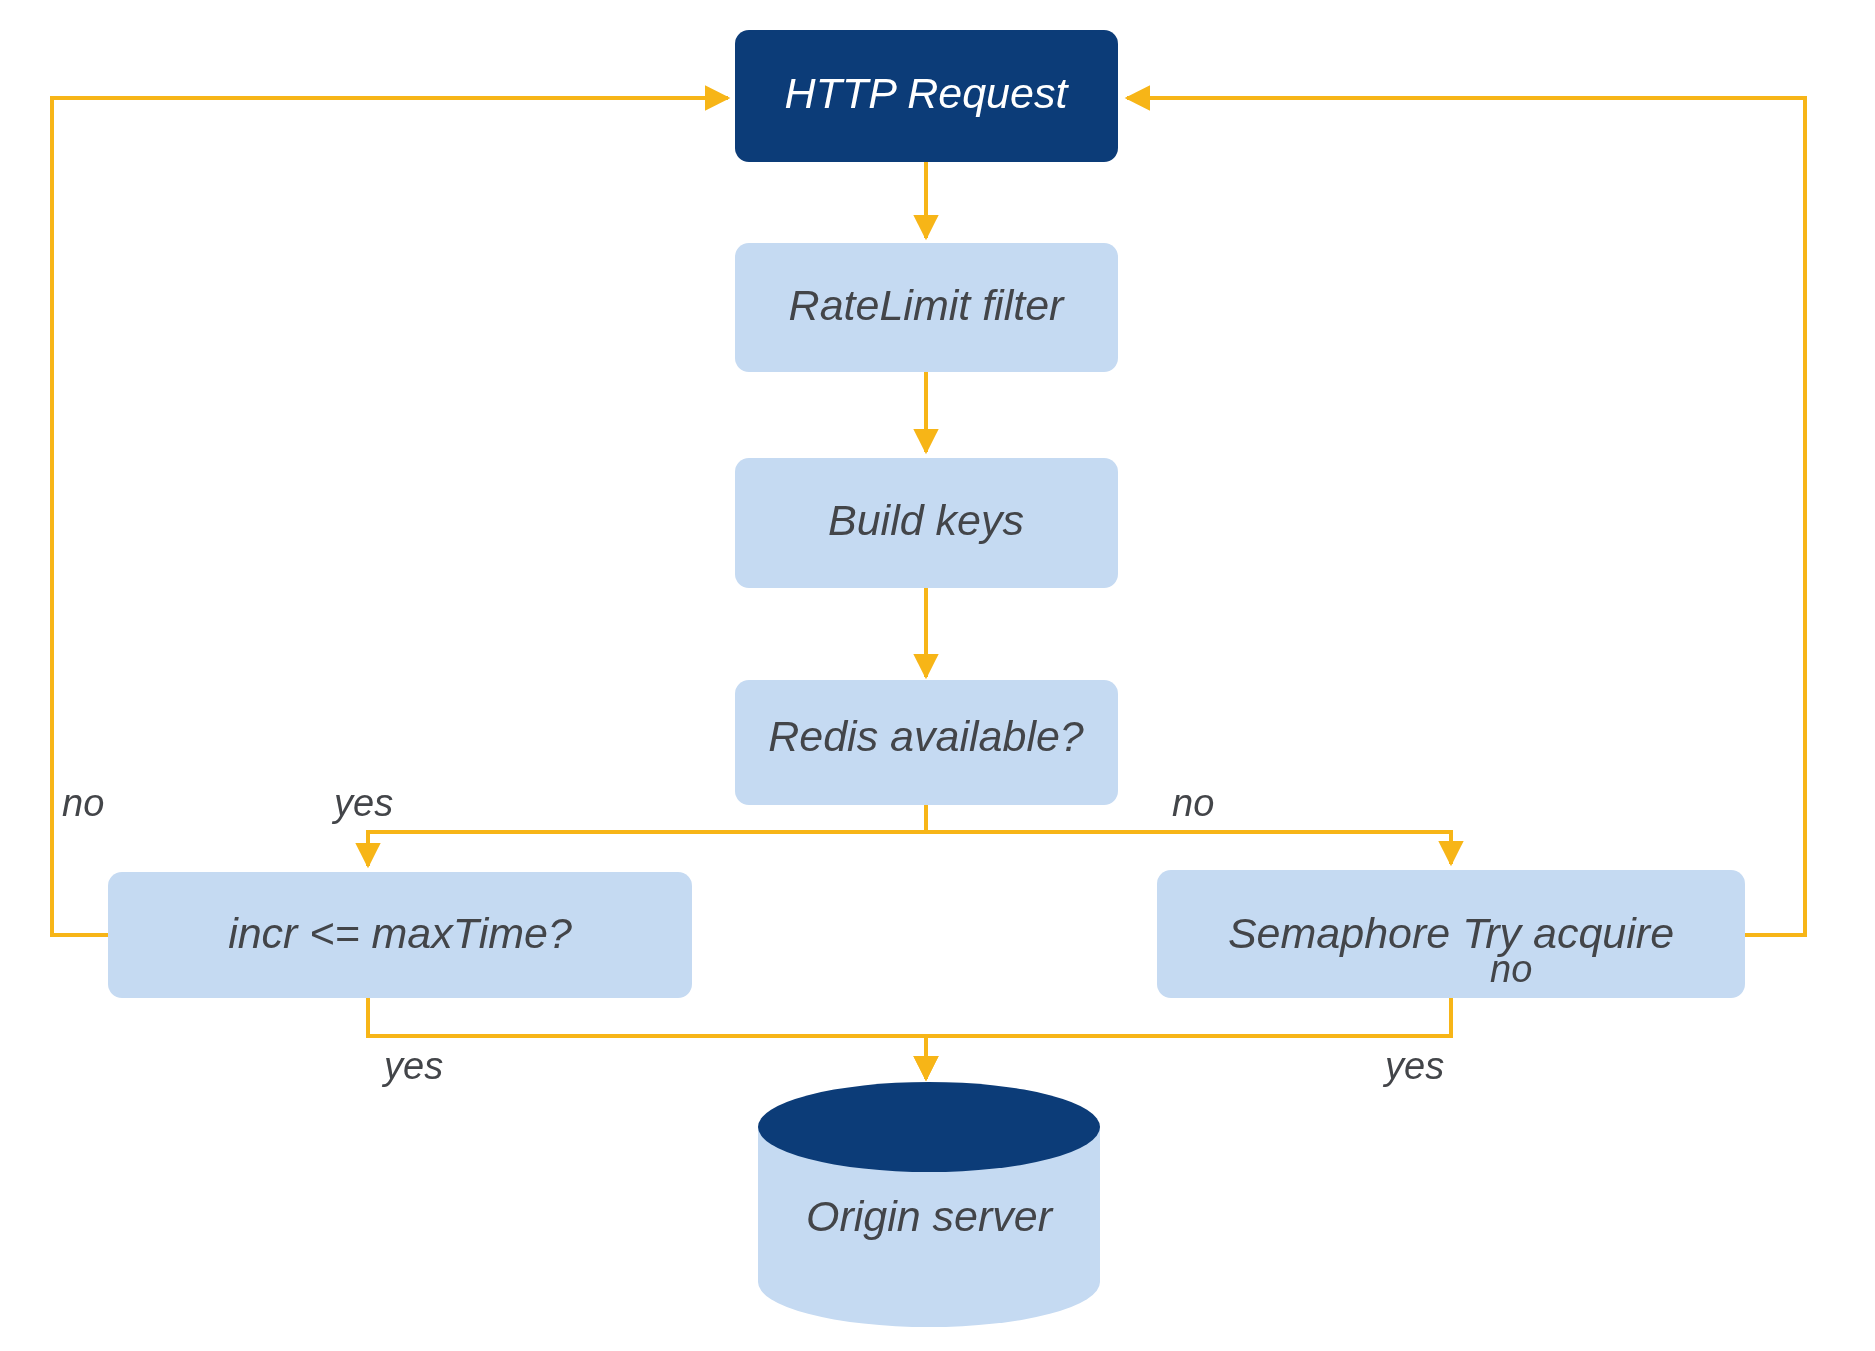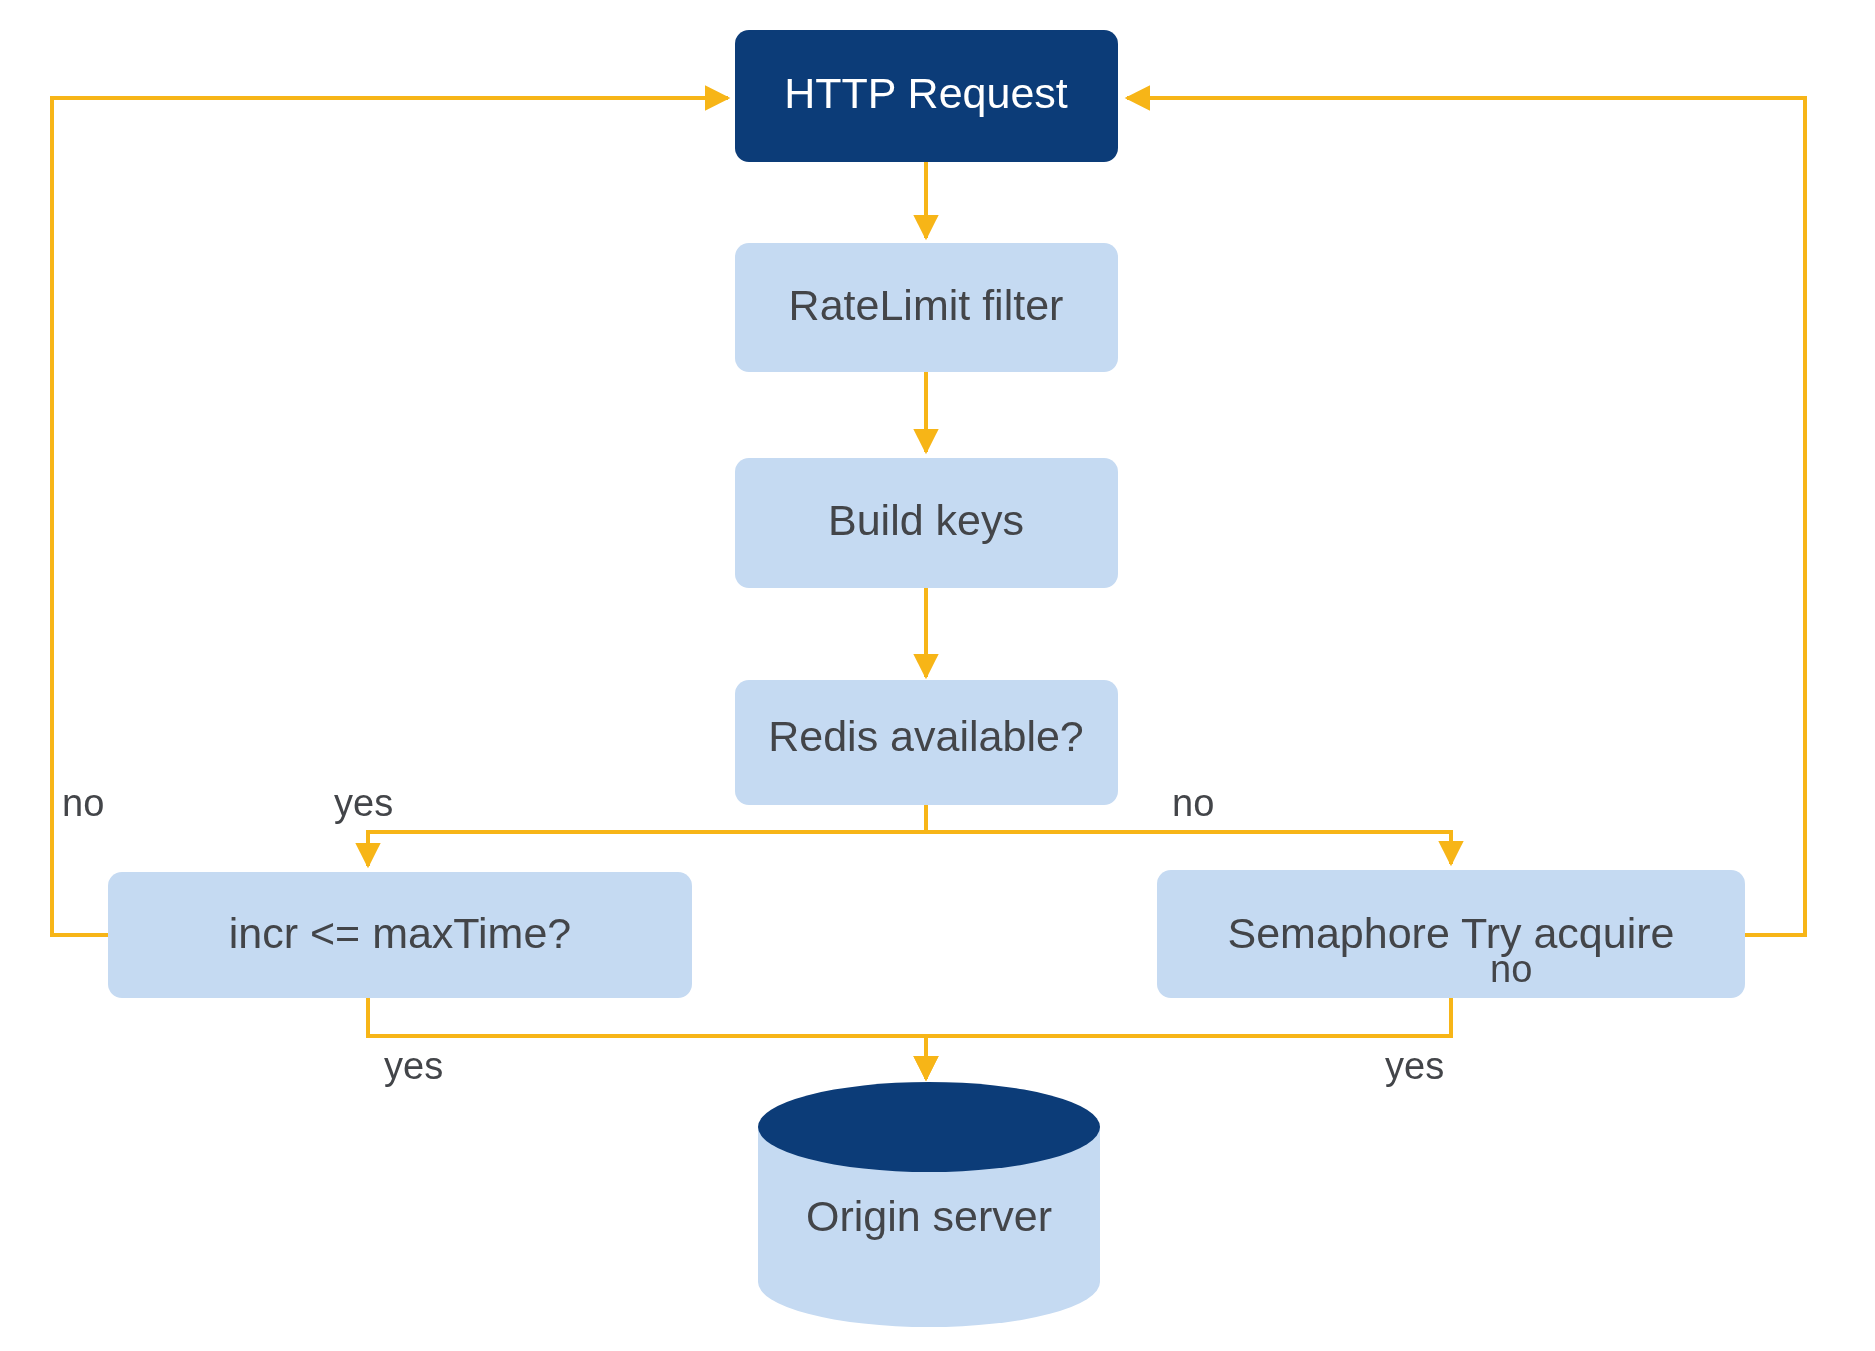--- a/index.html
+++ b/index.html
@@ -11,20 +11,21 @@
     width: 1875px;
     height: 1351px;
     overflow: hidden;
     font-family: "Liberation Sans", sans-serif;
   }
   #canvas {
     position: relative;
     width: 1875px;
     height: 1351px;
     background: #ffffff;
+    font-style: italic;
   }
   svg.flow {
     position: absolute;
     top: 0; left: 0;
     width: 1875px;
     height: 1351px;
   }
   .node-rect {
     rx: 14; ry: 14;
   }

